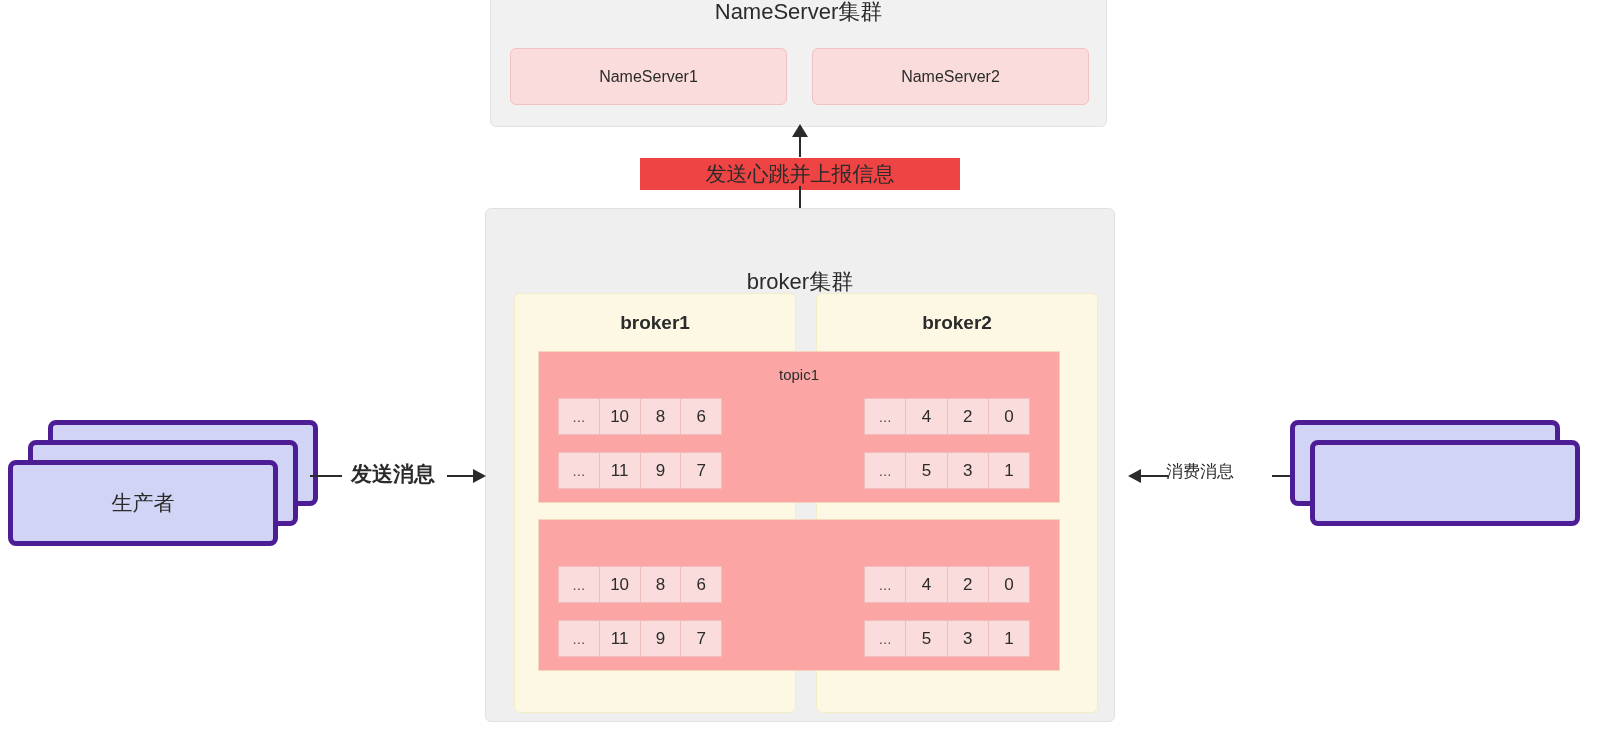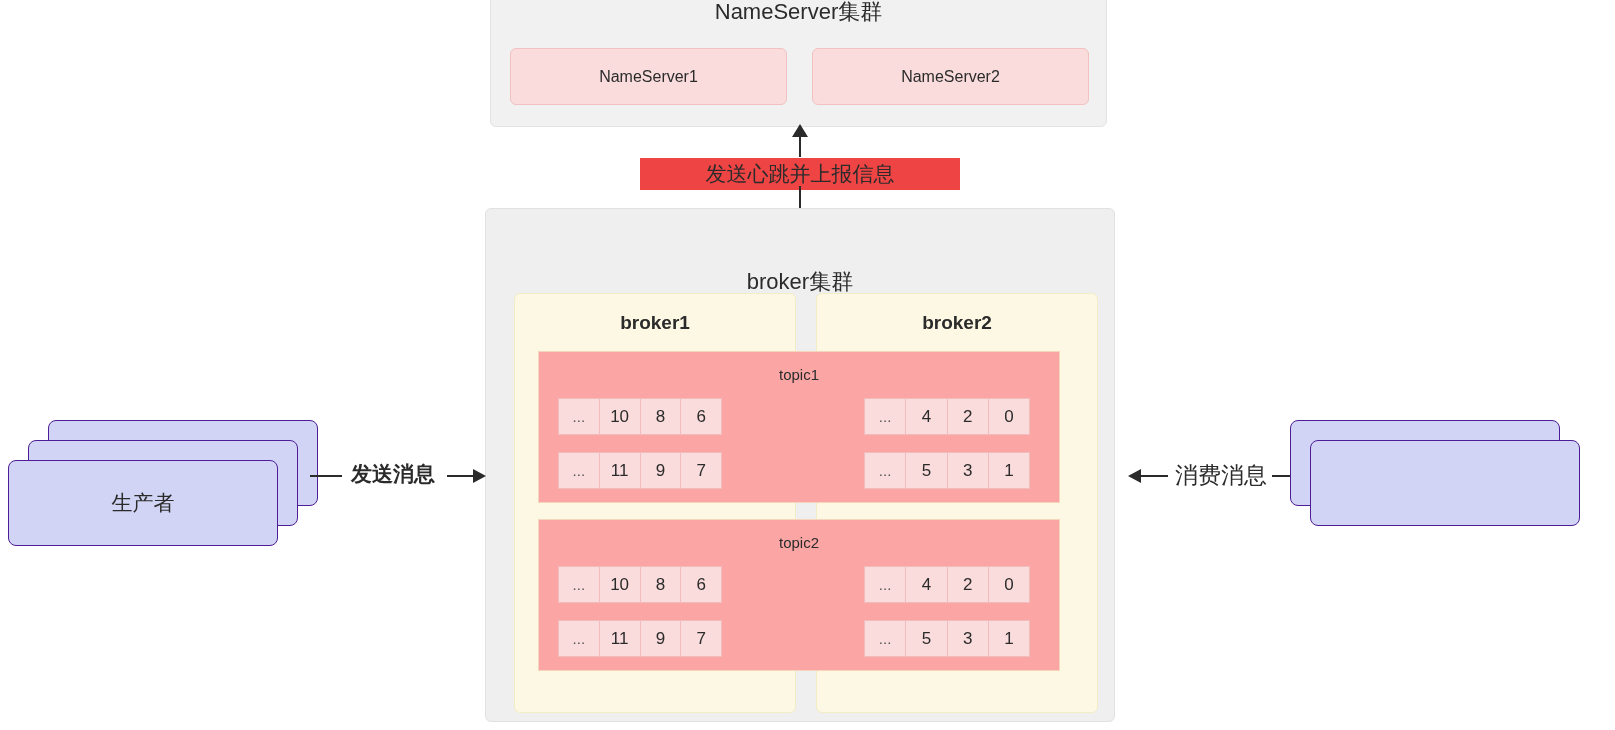--- a/index.html
+++ b/index.html
@@ -162,21 +162,21 @@
   .cell.ellipsis { font-size: 15px; color: #555555; }
 
   
   .stack { position: absolute; width: 310px; height: 130px; }
   #producer-stack { left: 8px; top: 420px; }
   #consumer-stack { left: 1290px; top: 420px; }
   .card {
     position: absolute;
     width: 270px; height: 86px;
     background: #d2d4f5;
-    border: 1px solid #4c1d95;
+    border: 5px solid #4c1d95;
     border-radius: 8px;
     box-sizing: border-box;
     display: flex;
     align-items: center;
     justify-content: center;
     font-size: 21px;
     color: #2b2b2b;
   }
   #producer-stack .card-back  { left: 40px; top: 0px; }
   #producer-stack .card-mid   { left: 20px; top: 20px; }
@@ -208,21 +208,21 @@
     width: 0; height: 0;
     border-top: 7px solid transparent;
     border-bottom: 7px solid transparent;
     border-right: 13px solid #2b2b2b;
   }
   #consume-line-left {
     left: 1140px; top: 475px; width: 28px; height: 2px; background: #2b2b2b;
   }
   #consume-label {
     left: 1166px; top: 460px; width: 110px;
-    text-align: center; font-size: 23px; color: #2b2b2b;
+    font-size: 17px; color: #2b2b2b;
   }
   #consume-line-right {
     left: 1272px; top: 475px; width: 30px; height: 2px; background: #2b2b2b;
   }
 </style>
 </head>
 <body>
 
 <div class="abs" id="ns-cluster">
   <div id="ns-cluster-title">NameServer集群</div>
@@ -269,21 +269,20 @@
     </div>
     <div class="queue right row2">
       <div class="cell ellipsis">...</div>
       <div class="cell">5</div>
       <div class="cell">3</div>
       <div class="cell">1</div>
     </div>
   </div>
 
   <div class="topic-box" id="topic2">
-    <div class="topic-label">topic2</div>
 
     <div class="queue left row1">
       <div class="cell ellipsis">...</div>
       <div class="cell">10</div>
       <div class="cell">8</div>
       <div class="cell">6</div>
     </div>
     <div class="queue left row2">
       <div class="cell ellipsis">...</div>
       <div class="cell">11</div>

